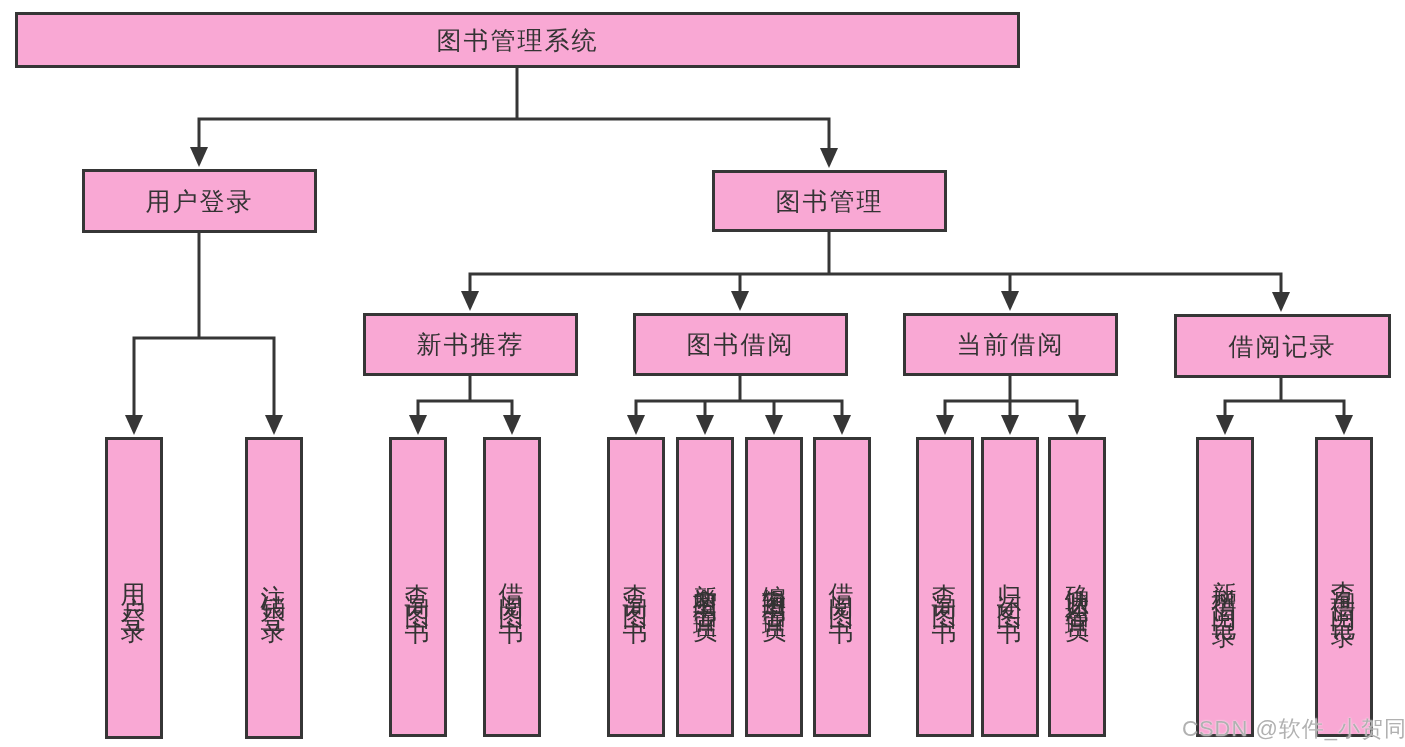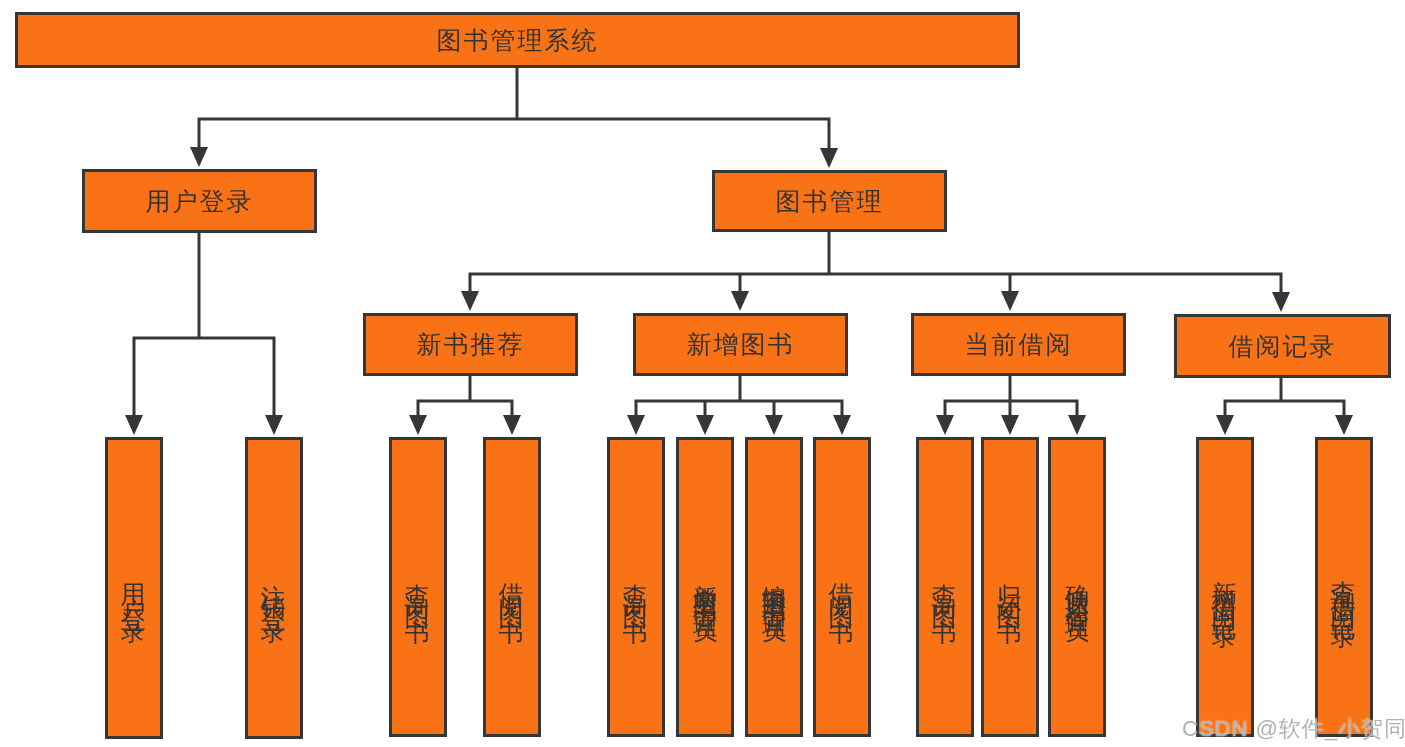--- a/index.html
+++ b/index.html
@@ -9,21 +9,21 @@
     background:#ffffff;
     font-family:"Liberation Sans","DejaVu Sans",sans-serif;
     color:#333333;
     overflow:hidden;
   }
   .connectors { position:absolute; left:0; top:0; width:1405px; height:747px; }
   .node {
     position:absolute;
     box-sizing:border-box;
     border:3px solid #363636;
-    background:#f97316;
+    background:#f9a8d4;
     display:flex;
     align-items:center;
     justify-content:center;
     font-size:25px;
     letter-spacing:2px;
     color:#333333;
     white-space:nowrap;
   }
   .vnode {
     writing-mode:vertical-rl;
@@ -100,22 +100,22 @@
       <polygon points="1335,415 1353,415 1344,435"></polygon>
     </g>
   </svg>
 
   <div class="node" style="left:15px; top:12px; width:1005px; height:56px; border-width:3px;">图书管理系统</div>
 
   <div class="node" style="left:82px; top:169px; width:235px; height:64px;">用户登录</div>
   <div class="node" style="left:363px; top:313px; width:215px; height:63px;">新书推荐</div>
 
   <div class="node" style="left:712px; top:170px; width:235px; height:62px;">图书管理</div>
-  <div class="node" style="left:633px; top:313px; width:215px; height:63px;">新增图书</div>
-  <div class="node" style="left:903px; top:313px; width:215px; height:63px;margin-left:8px;">当前借阅</div>
+  <div class="node" style="left:633px; top:313px; width:215px; height:63px;">图书借阅</div>
+  <div class="node" style="left:903px; top:313px; width:215px; height:63px;">当前借阅</div>
   <div class="node" style="left:1174px; top:314px; width:217px; height:64px;">借阅记录</div>
 
   <div class="node vnode" style="left:105px; top:437px; width:58px; height:302px;">用户登录</div>
   <div class="node vnode" style="left:245px; top:437px; width:58px; height:302px;">注销登录</div>
 
   <div class="node vnode" style="left:389px; top:437px; width:58px; height:300px;">查询图书</div>
   <div class="node vnode" style="left:483px; top:437px; width:58px; height:300px;">借阅图书</div>
 
   <div class="node vnode" style="left:607px; top:437px; width:58px; height:300px;">查询图书</div>
   <div class="node vnode ls-tight" style="left:676px; top:437px; width:58px; height:300px;">新增图书（管理员）</div>

